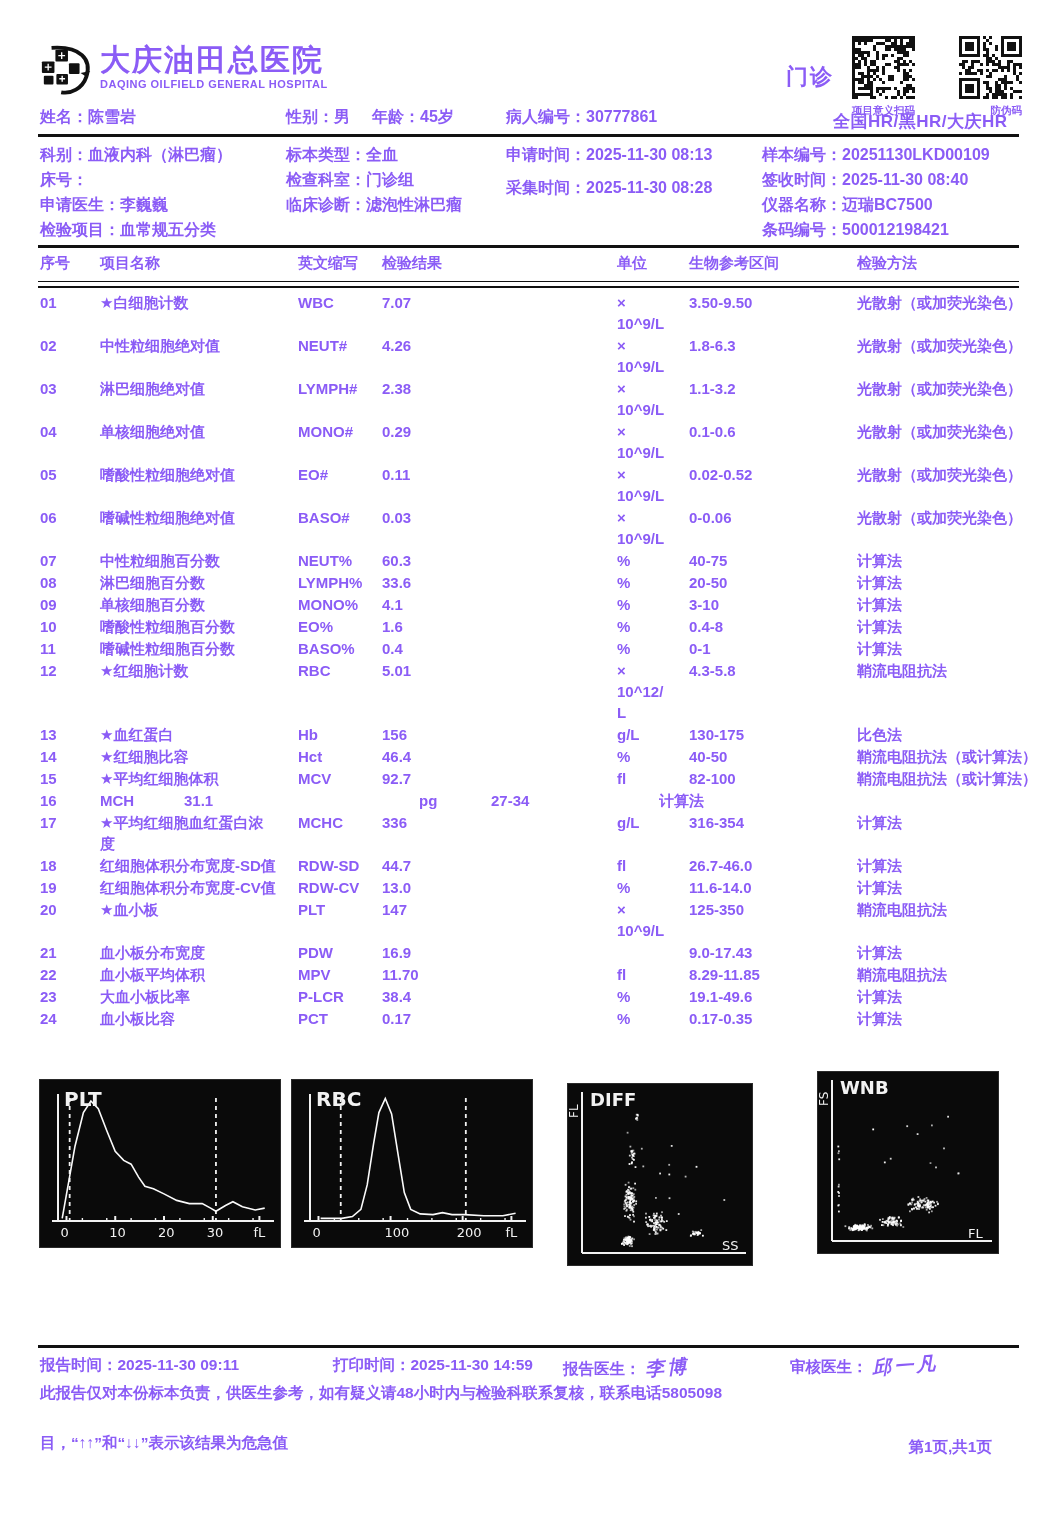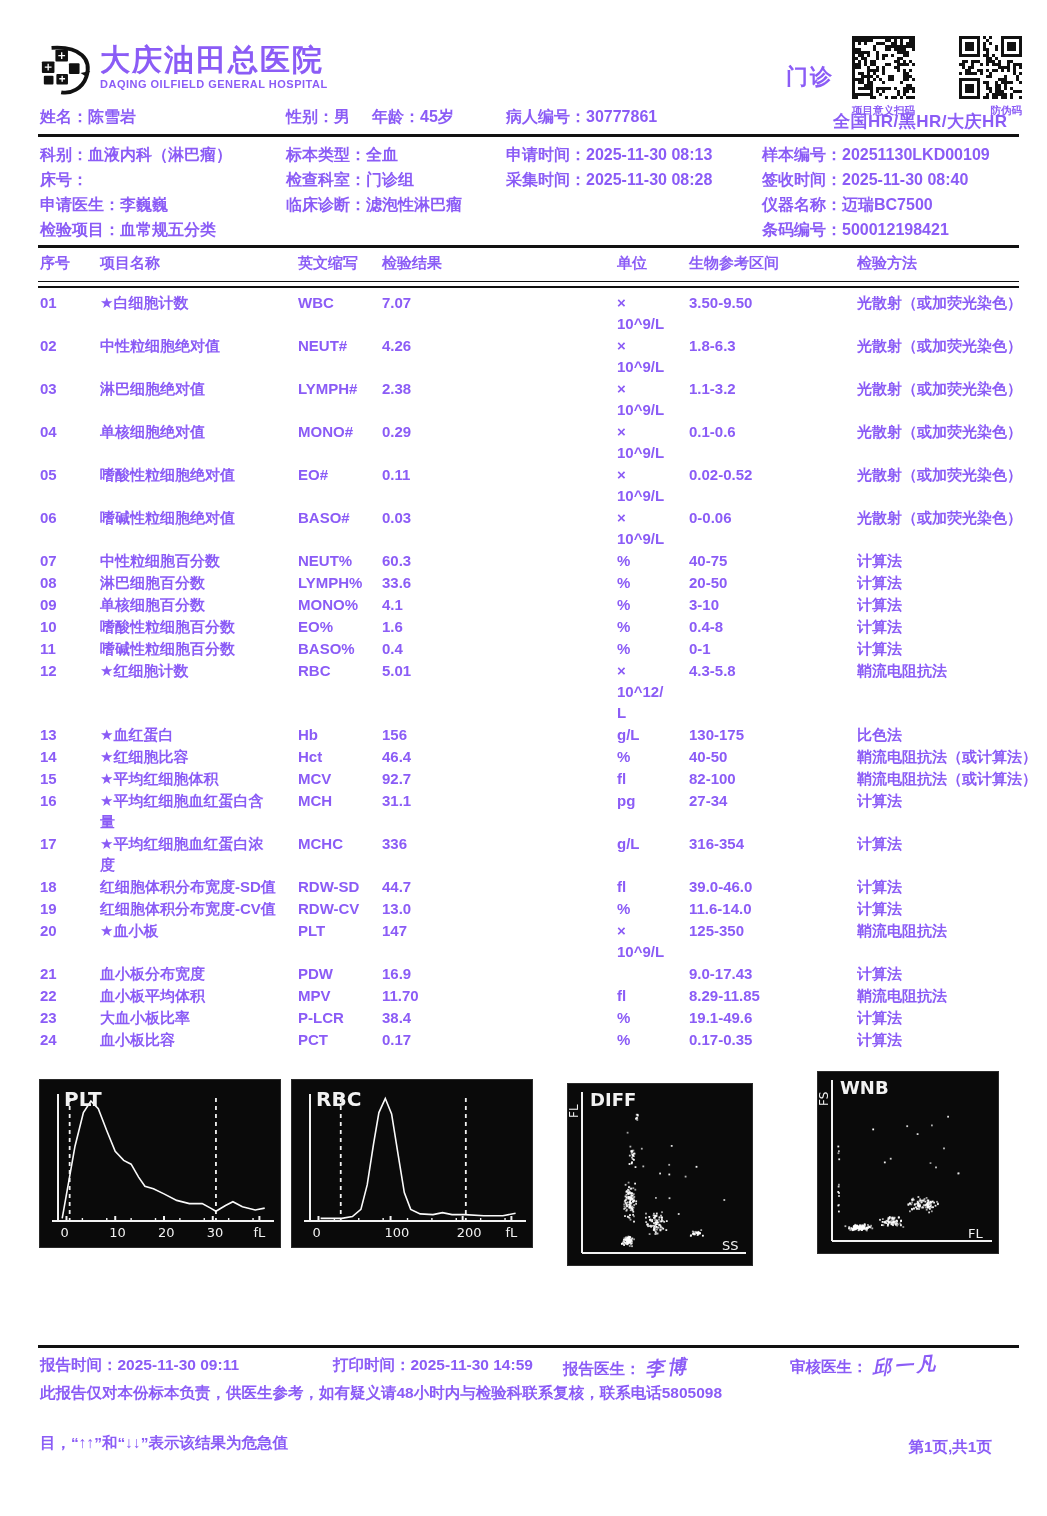--- a/index.html
+++ b/index.html
@@ -439,21 +439,21 @@
 
   <div class="rule" style="top:134px;height:3px"></div>
 
   <div class="field" style="left:40px;top:145px"><span>科别：</span><span>血液内科（淋巴瘤）</span></div>
   <div class="field" style="left:286px;top:145px"><span>标本类型：</span><span>全血</span></div>
   <div class="field" style="left:506px;top:145px"><span>申请时间：</span><span>2025-11-30 08:13</span></div>
   <div class="field" style="left:762px;top:145px"><span>样本编号：</span><span>20251130LKD00109</span></div>
 
   <div class="field" style="left:40px;top:170px"><span>床号：</span><span></span></div>
   <div class="field" style="left:286px;top:170px"><span>检查科室：</span><span>门诊组</span></div>
-  <div class="field" style="left:506px;top:170px"><span>采集时间：</span><span>2025-11-30 08:28</span></div>
+  <div class="field" style="left:506px;top:178px"><span>采集时间：</span><span>2025-11-30 08:28</span></div>
   <div class="field" style="left:762px;top:170px"><span>签收时间：</span><span>2025-11-30 08:40</span></div>
 
   <div class="field" style="left:40px;top:195px"><span>申请医生：</span><span>李巍巍</span></div>
   <div class="field" style="left:286px;top:195px"><span>临床诊断：</span><span>滤泡性淋巴瘤</span></div>
   <div class="field" style="left:762px;top:195px"><span>仪器名称：</span><span>迈瑞BC7500</span></div>
 
   <div class="field" style="left:40px;top:220px"><span>检验项目：</span><span>血常规五分类</span></div>
   <div class="field" style="left:762px;top:220px"><span>条码编号：</span><span>500012198421</span></div>
 
   <div class="rule" style="top:245px;height:2.5px"></div>
@@ -609,22 +609,20 @@
         <div class="c-no">15</div>
         <div class="c-name">★平均红细胞体积</div>
         <div class="c-abbr">MCV</div>
         <div class="c-res">92.7</div>
         <div class="c-unit">fl</div>
         <div class="c-range">82-100</div>
         <div class="c-method">鞘流电阻抗法（或计算法）</div>
       </div>
       <div class="trow">
         <div class="c-no">16</div>
-        <div class="c-name">★平均红细胞血红蛋白含
-量</div>
         <div class="c-abbr">MCH</div>
         <div class="c-res">31.1</div>
         <div class="c-unit">pg</div>
         <div class="c-range">27-34</div>
         <div class="c-method">计算法</div>
       </div>
       <div class="trow">
         <div class="c-no">17</div>
         <div class="c-name">★平均红细胞血红蛋白浓
 度</div>
@@ -633,21 +631,21 @@
         <div class="c-unit">g/L</div>
         <div class="c-range">316-354</div>
         <div class="c-method">计算法</div>
       </div>
       <div class="trow">
         <div class="c-no">18</div>
         <div class="c-name">红细胞体积分布宽度-SD值</div>
         <div class="c-abbr">RDW-SD</div>
         <div class="c-res">44.7</div>
         <div class="c-unit">fl</div>
-        <div class="c-range">39.0-46.0</div>
+        <div class="c-range">26.7-46.0</div>
         <div class="c-method">计算法</div>
       </div>
       <div class="trow">
         <div class="c-no">19</div>
         <div class="c-name">红细胞体积分布宽度-CV值</div>
         <div class="c-abbr">RDW-CV</div>
         <div class="c-res">13.0</div>
         <div class="c-unit">%</div>
         <div class="c-range">11.6-14.0</div>
         <div class="c-method">计算法</div>

